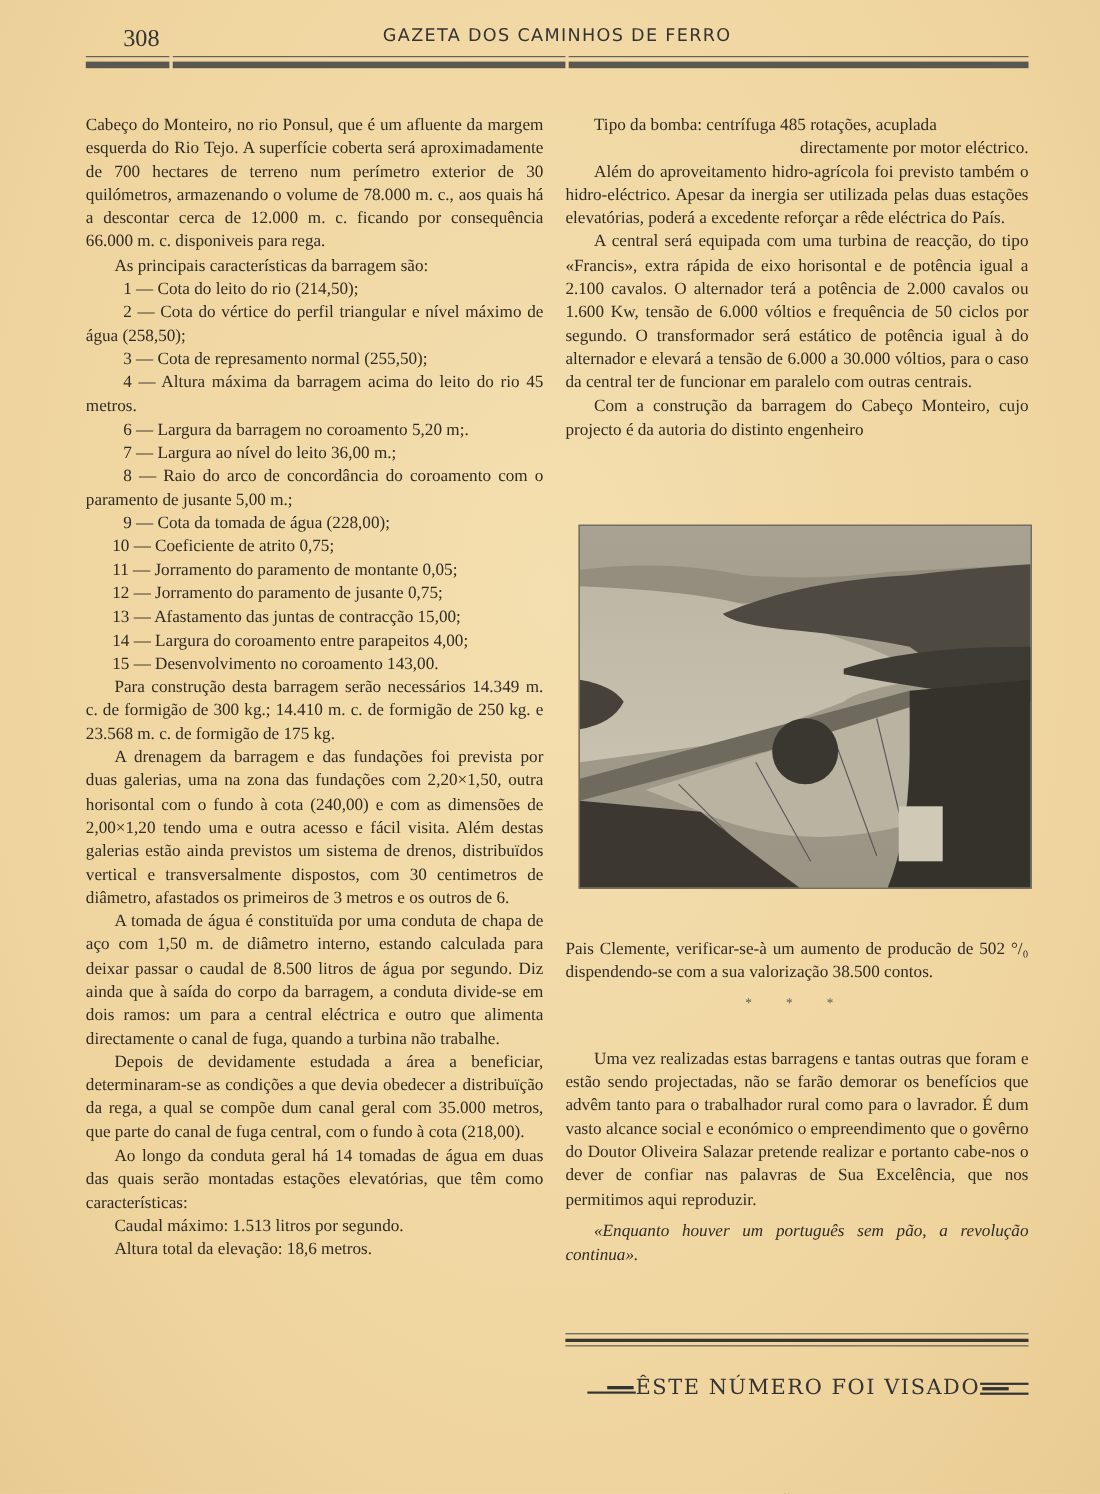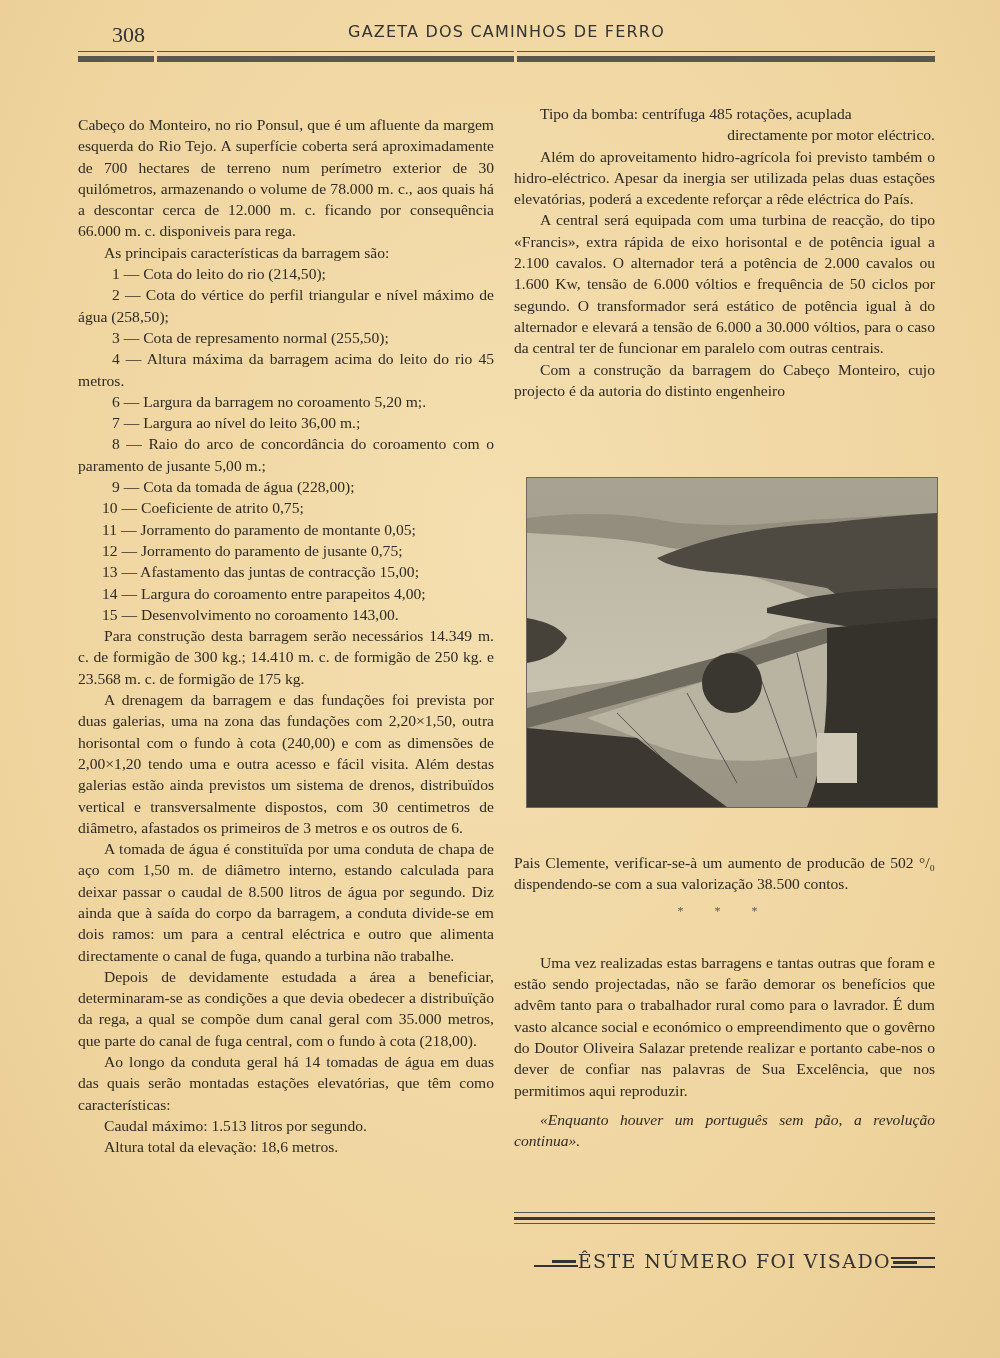--- a/index.html
+++ b/index.html
@@ -16,21 +16,21 @@
   .journal-title {
     position: absolute; left: 0; right: 0; top: 2px; text-align: center;
     font-family: "DejaVu Sans", sans-serif; font-weight: normal; font-size: 16px;
     letter-spacing: 1.2px; color: #333;
   }
   .rule-thin { position: absolute; left: 0; right: 0; top: 31px; height: 1px; background: #555; }
   .rule-thick { position: absolute; left: 0; right: 0; top: 36px; height: 6px; background: #5a5650; }
   .rule-gap { position: absolute; top: 30px; width: 3px; height: 14px; background: #f0d7a3; }
 
   .col { position: absolute; font-size: 15.6px; line-height: 21.3px; text-align: justify; }
-  .col-left { left: 78px; top: 114px; width: 416px; }
+  .col-left { left: 78px; top: 103px; width: 416px; }
   .col-right { left: 514px; top: 103px; width: 421px; }
   .col p { margin: 0; text-indent: 26px; }
   .col p.noindent { text-indent: 0; }
   .col p.item { text-indent: 34px; }
   .col p.item-wide { text-indent: 24px; }
   .col p.hang { text-align: right; text-indent: 0; }
   .col p.quote { font-style: italic; }
   .stars { text-align: center; font-size: 12px; letter-spacing: 14px; margin: 6px 0 30px 0; color: #555; }
 
   .photo {

